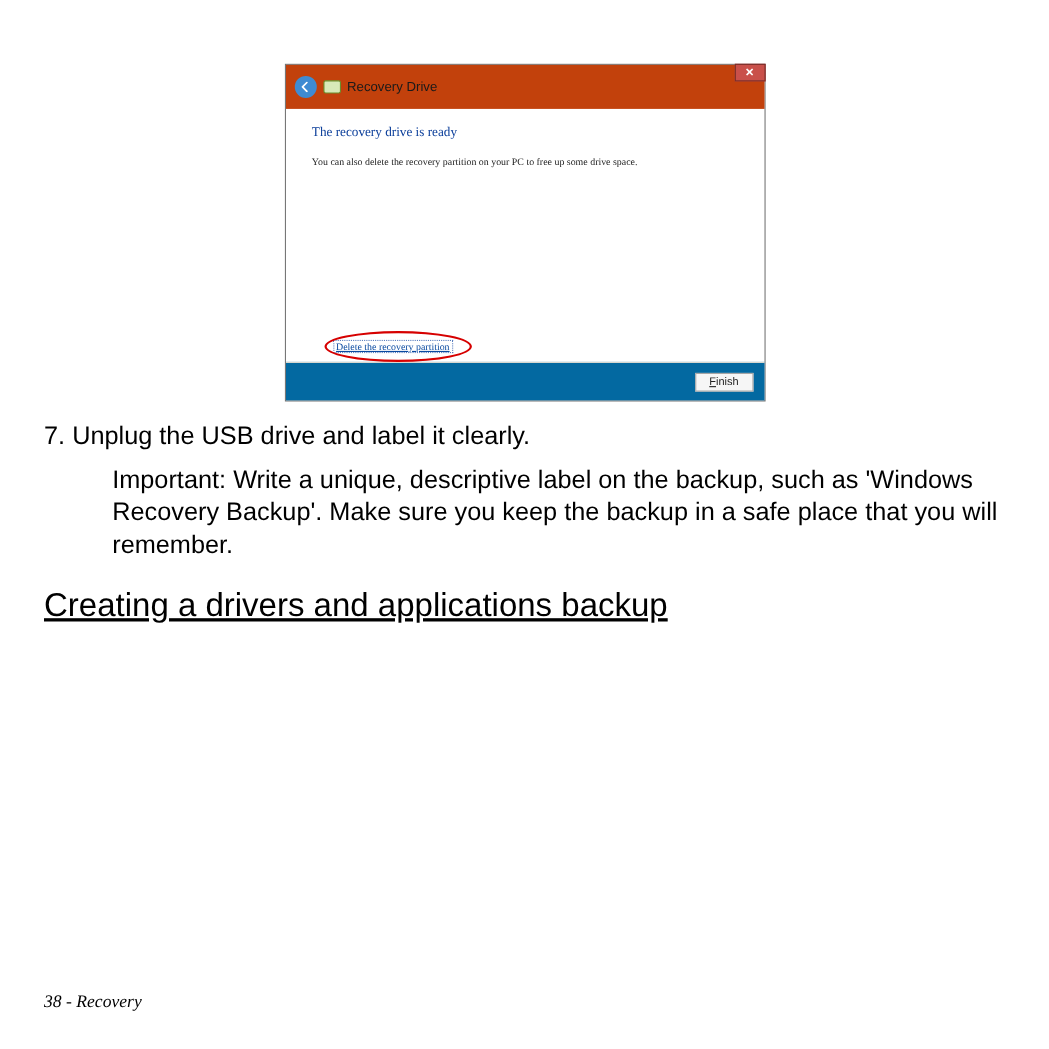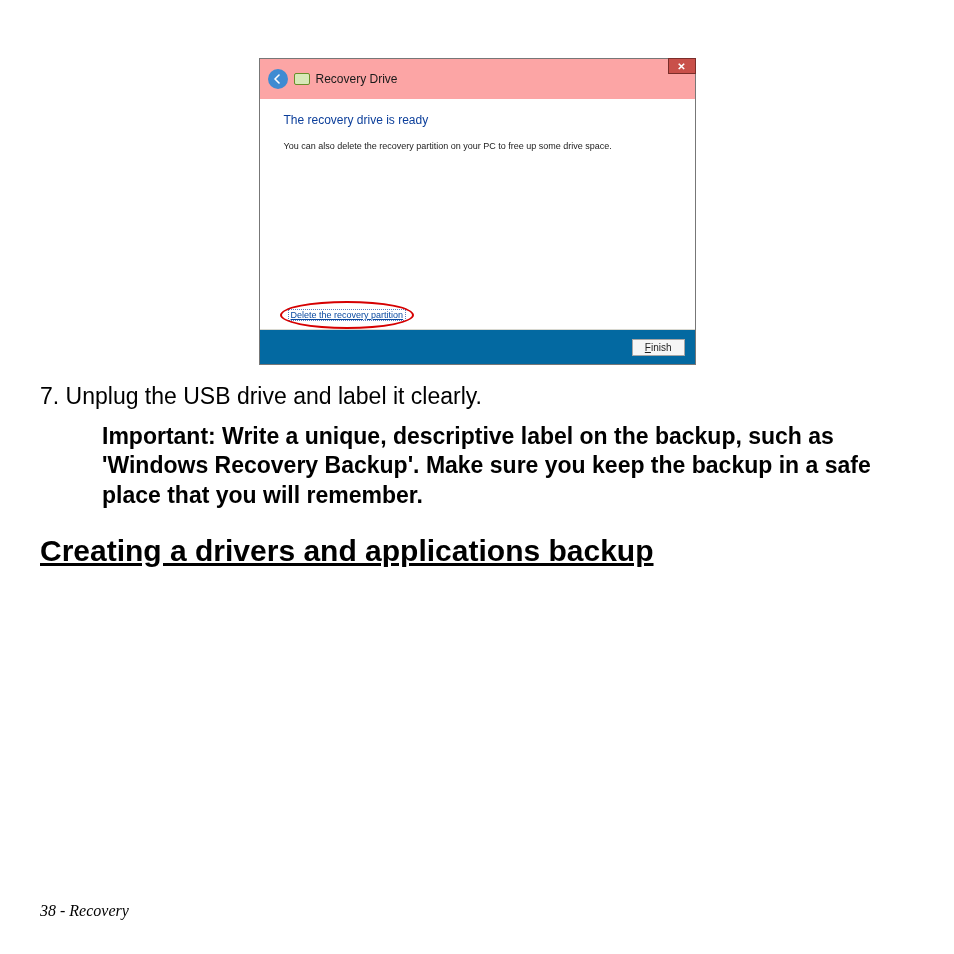--- a/index.html
+++ b/index.html
@@ -38,21 +38,21 @@
     color: #fff;
     display: flex;
     align-items: center;
     justify-content: center;
     font-size: 10px;
     font-weight: bold;
     box-sizing: border-box;
   }
   .dialog-titlebar {
     height: 40px;
-    background: #fca5a5;
+    background: #c2410c;
     display: flex;
     align-items: center;
     padding-left: 8px;
   }
   .back-circle {
     width: 20px;
     height: 20px;
     border-radius: 50%;
     background: #3f8bd2;
     display: flex;
@@ -74,36 +74,37 @@
     font-size: 12px;
     color: #1a1a1a;
   }
 
   .dialog-body {
     padding: 14px 40px 60px 24px;
     font-size: 10px;
     position: relative;
     min-height: 230px;
     box-sizing: border-box;
+    font-family: Liberation Serif, serif;
   }
   .dialog-heading {
     color: #0b3e9a;
     font-size: 12px;
     margin-bottom: 14px;
   }
   .dialog-text {
     color: #222;
     font-size: 9px;
     line-height: 1.3;
     margin-bottom: 8px;
   }
 
   .delete-link-wrap {
     position: absolute;
-    left: 18px;
+    left: 33px;
     bottom: 8px;
   }
   .red-oval {
     position: absolute;
     left: 2px;
     top: 50%;
     transform: translateY(-50%);
     width: 130px;
     height: 24px;
     border: 2.5px solid #d60000;
@@ -141,29 +142,29 @@
   }
 
   
   .step-line {
     font-size: 23px;
     margin: 8px 0 12px 0;
   }
 
   .important-block {
     font-size: 23px;
-    font-weight: bold;
+    font-weight: normal;
     margin: 8px 0 24px 62px;
     line-height: 1.28;
   }
 
   
   .section-heading {
     font-size: 30px;
-    font-weight: bold;
+    font-weight: normal;
     text-decoration: underline;
     margin: 22px 0 10px 0;
   }
   .section-text {
     font-size: 23px;
     text-align: justify;
     line-height: 1.28;
   }
 
   

